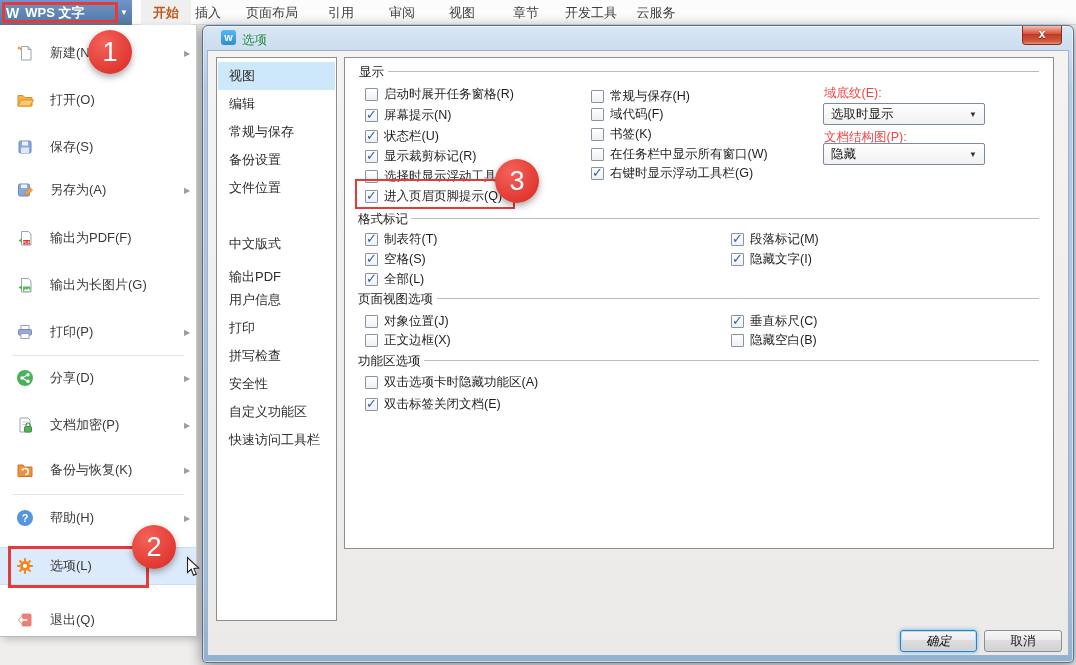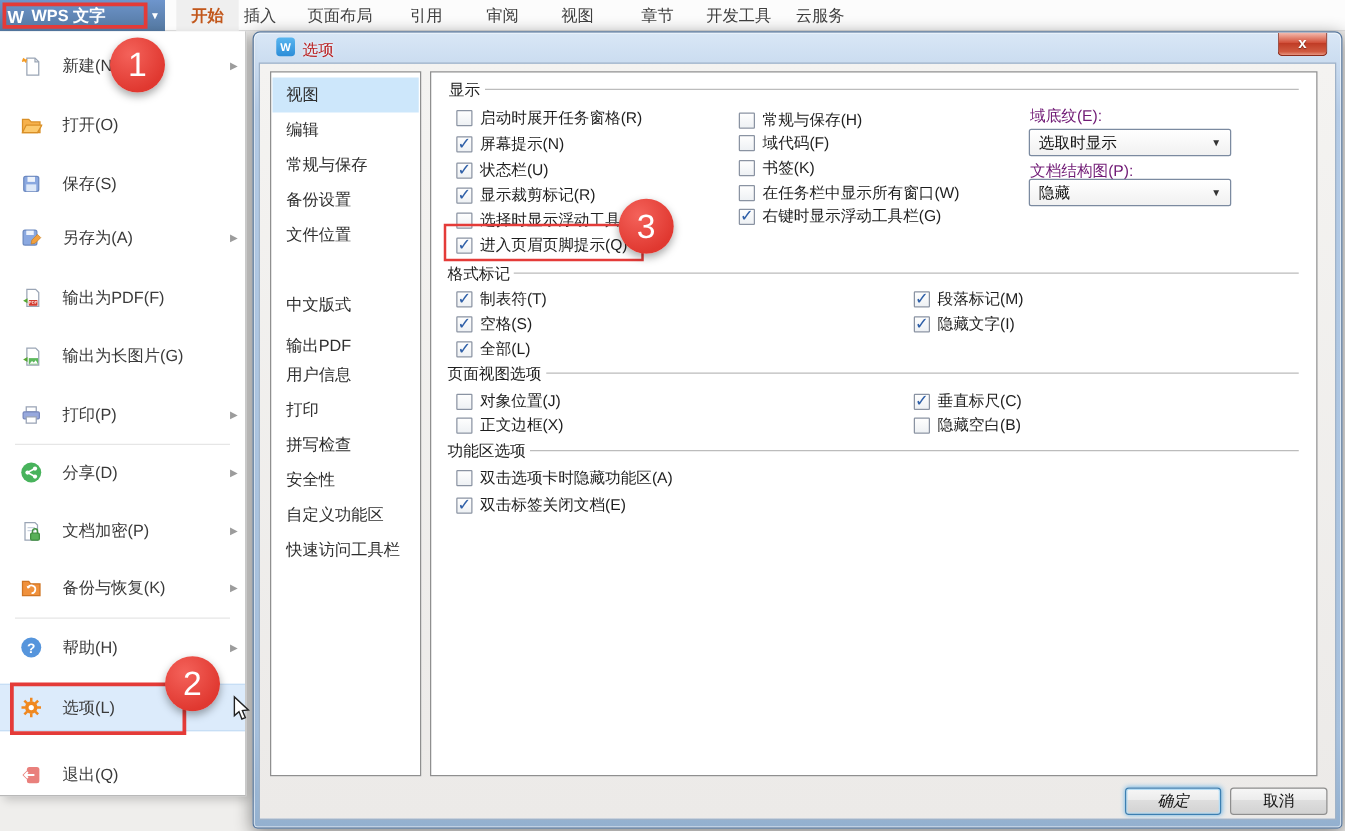--- a/index.html
+++ b/index.html
@@ -36,45 +36,45 @@
   .msep { position:absolute; left:12px; width:172px; height:1px; background:#e6e6e6; }
   
   .dlg-frame { position:absolute; left:202px; top:25px; width:872px; height:638px;
                background:linear-gradient(180deg,#d9e7f6,#b4cbe6 10%,#a6c0dd 88%,#93b0cf);
                border:1px solid #55759b; border-radius:6px 6px 4px 4px;
                box-shadow:0 3px 14px rgba(0,0,0,.45), inset 0 0 0 1px rgba(255,255,255,.55);
                z-index:10; }
   .dlg-title-icon { position:absolute; left:221px; top:30px; width:15px; height:15px; border-radius:3px;
                background:linear-gradient(#58b6f0,#2c8dd8); color:#fff; font-size:9px; font-weight:bold;
                display:flex; align-items:center; justify-content:center; z-index:12; }
-  .dlg-title { position:absolute; left:242px; top:32px; font-size:12.5px; color:#b91c1c;
+  .dlg-title { position:absolute; left:242px; top:32px; font-size:12.5px; color:#15803d;
                text-shadow:0 0 3px #fff; z-index:12; }
   .dlg-close { position:absolute; left:1022px; top:26px; width:40px; height:19px;
                border:1px solid #8c2c1c; border-top:none; border-radius:0 0 4px 4px;
                background:linear-gradient(#f4beb2,#e68d7b 20%,#d2503a 45%,#bf3a24 46%,#d05a40 85%,#e79581);
                color:#fff; font-weight:bold; font-size:12px; line-height:17px; text-align:center;
                text-shadow:0 1px 1px rgba(0,0,0,.45); z-index:13; cursor:default; }
   .dlg-client { position:absolute; left:207px; top:50px; width:862px; height:606px;
                 background:linear-gradient(#f4f3f1,#eceae8); border:1px solid #9fb2c8; z-index:11; }
   .dlg-list { position:absolute; left:216px; top:57px; width:121px; height:564px;
               background:#fff; border:1px solid #8f8f8f; z-index:12; }
   .li { position:absolute; left:1px; width:117px; height:28px; line-height:28px;
         padding-left:11px; font-size:13px; color:#2e2e2e; cursor:default; white-space:nowrap; }
   .li.sel { background:#cde7fb; }
-  .dlg-panel { position:absolute; left:344px; top:57px; width:710px; height:564px;
+  .dlg-panel { position:absolute; left:344px; top:57px; width:710px; height:492px;
                background:#fff; border:1px solid #8f8f8f; z-index:12; }
   .group-label { position:absolute; font-size:12.5px; color:#202020; white-space:nowrap; z-index:13; }
   .gline { position:absolute; height:1px; background:#bcbcbc; z-index:13; }
   .cbrow { position:absolute; display:flex; align-items:center; gap:6px; height:18px;
            font-size:12.5px; color:#1e1e1e; white-space:nowrap; z-index:13; }
   .cb { width:13px; height:13px; border:1px solid #8a93a2; border-radius:1px;
         background:linear-gradient(#fefefe,#eef1f4); position:relative; flex:none; }
   .cb.checked::after { content:"✓"; position:absolute; left:0px; top:-3px;
         font-size:13px; font-weight:bold; color:#3060a8; }
-  .fld-label { position:absolute; font-size:12.5px; color:#701a75; white-space:nowrap; z-index:13; }
+  .fld-label { position:absolute; font-size:12.5px; color:#ef4444; white-space:nowrap; z-index:13; }
   .combo { position:absolute; width:162px; height:22px; border:1px solid #7b8aa0; border-radius:2px;
            background:linear-gradient(#ffffff,#f1f1f1); display:flex; align-items:center;
            justify-content:space-between; padding:0 7px; font-size:12.5px; color:#111; z-index:13; }
   .combo .car { font-size:8px; color:#333; }
   .btn { position:absolute; width:78px; height:22px; border:1px solid #8e8e8e; border-radius:3px;
          background:linear-gradient(#f6f6f6,#ececec 45%,#dedede 46%,#d2d2d2);
          font-size:12.5px; color:#111; display:flex; align-items:center; justify-content:center;
          z-index:13; cursor:default; }
   .btn.default { border-color:#3c7fb1; box-shadow:0 0 0 1px #b5ddf5 inset, 0 0 4px #63b2e8;font-style:italic; }
   

